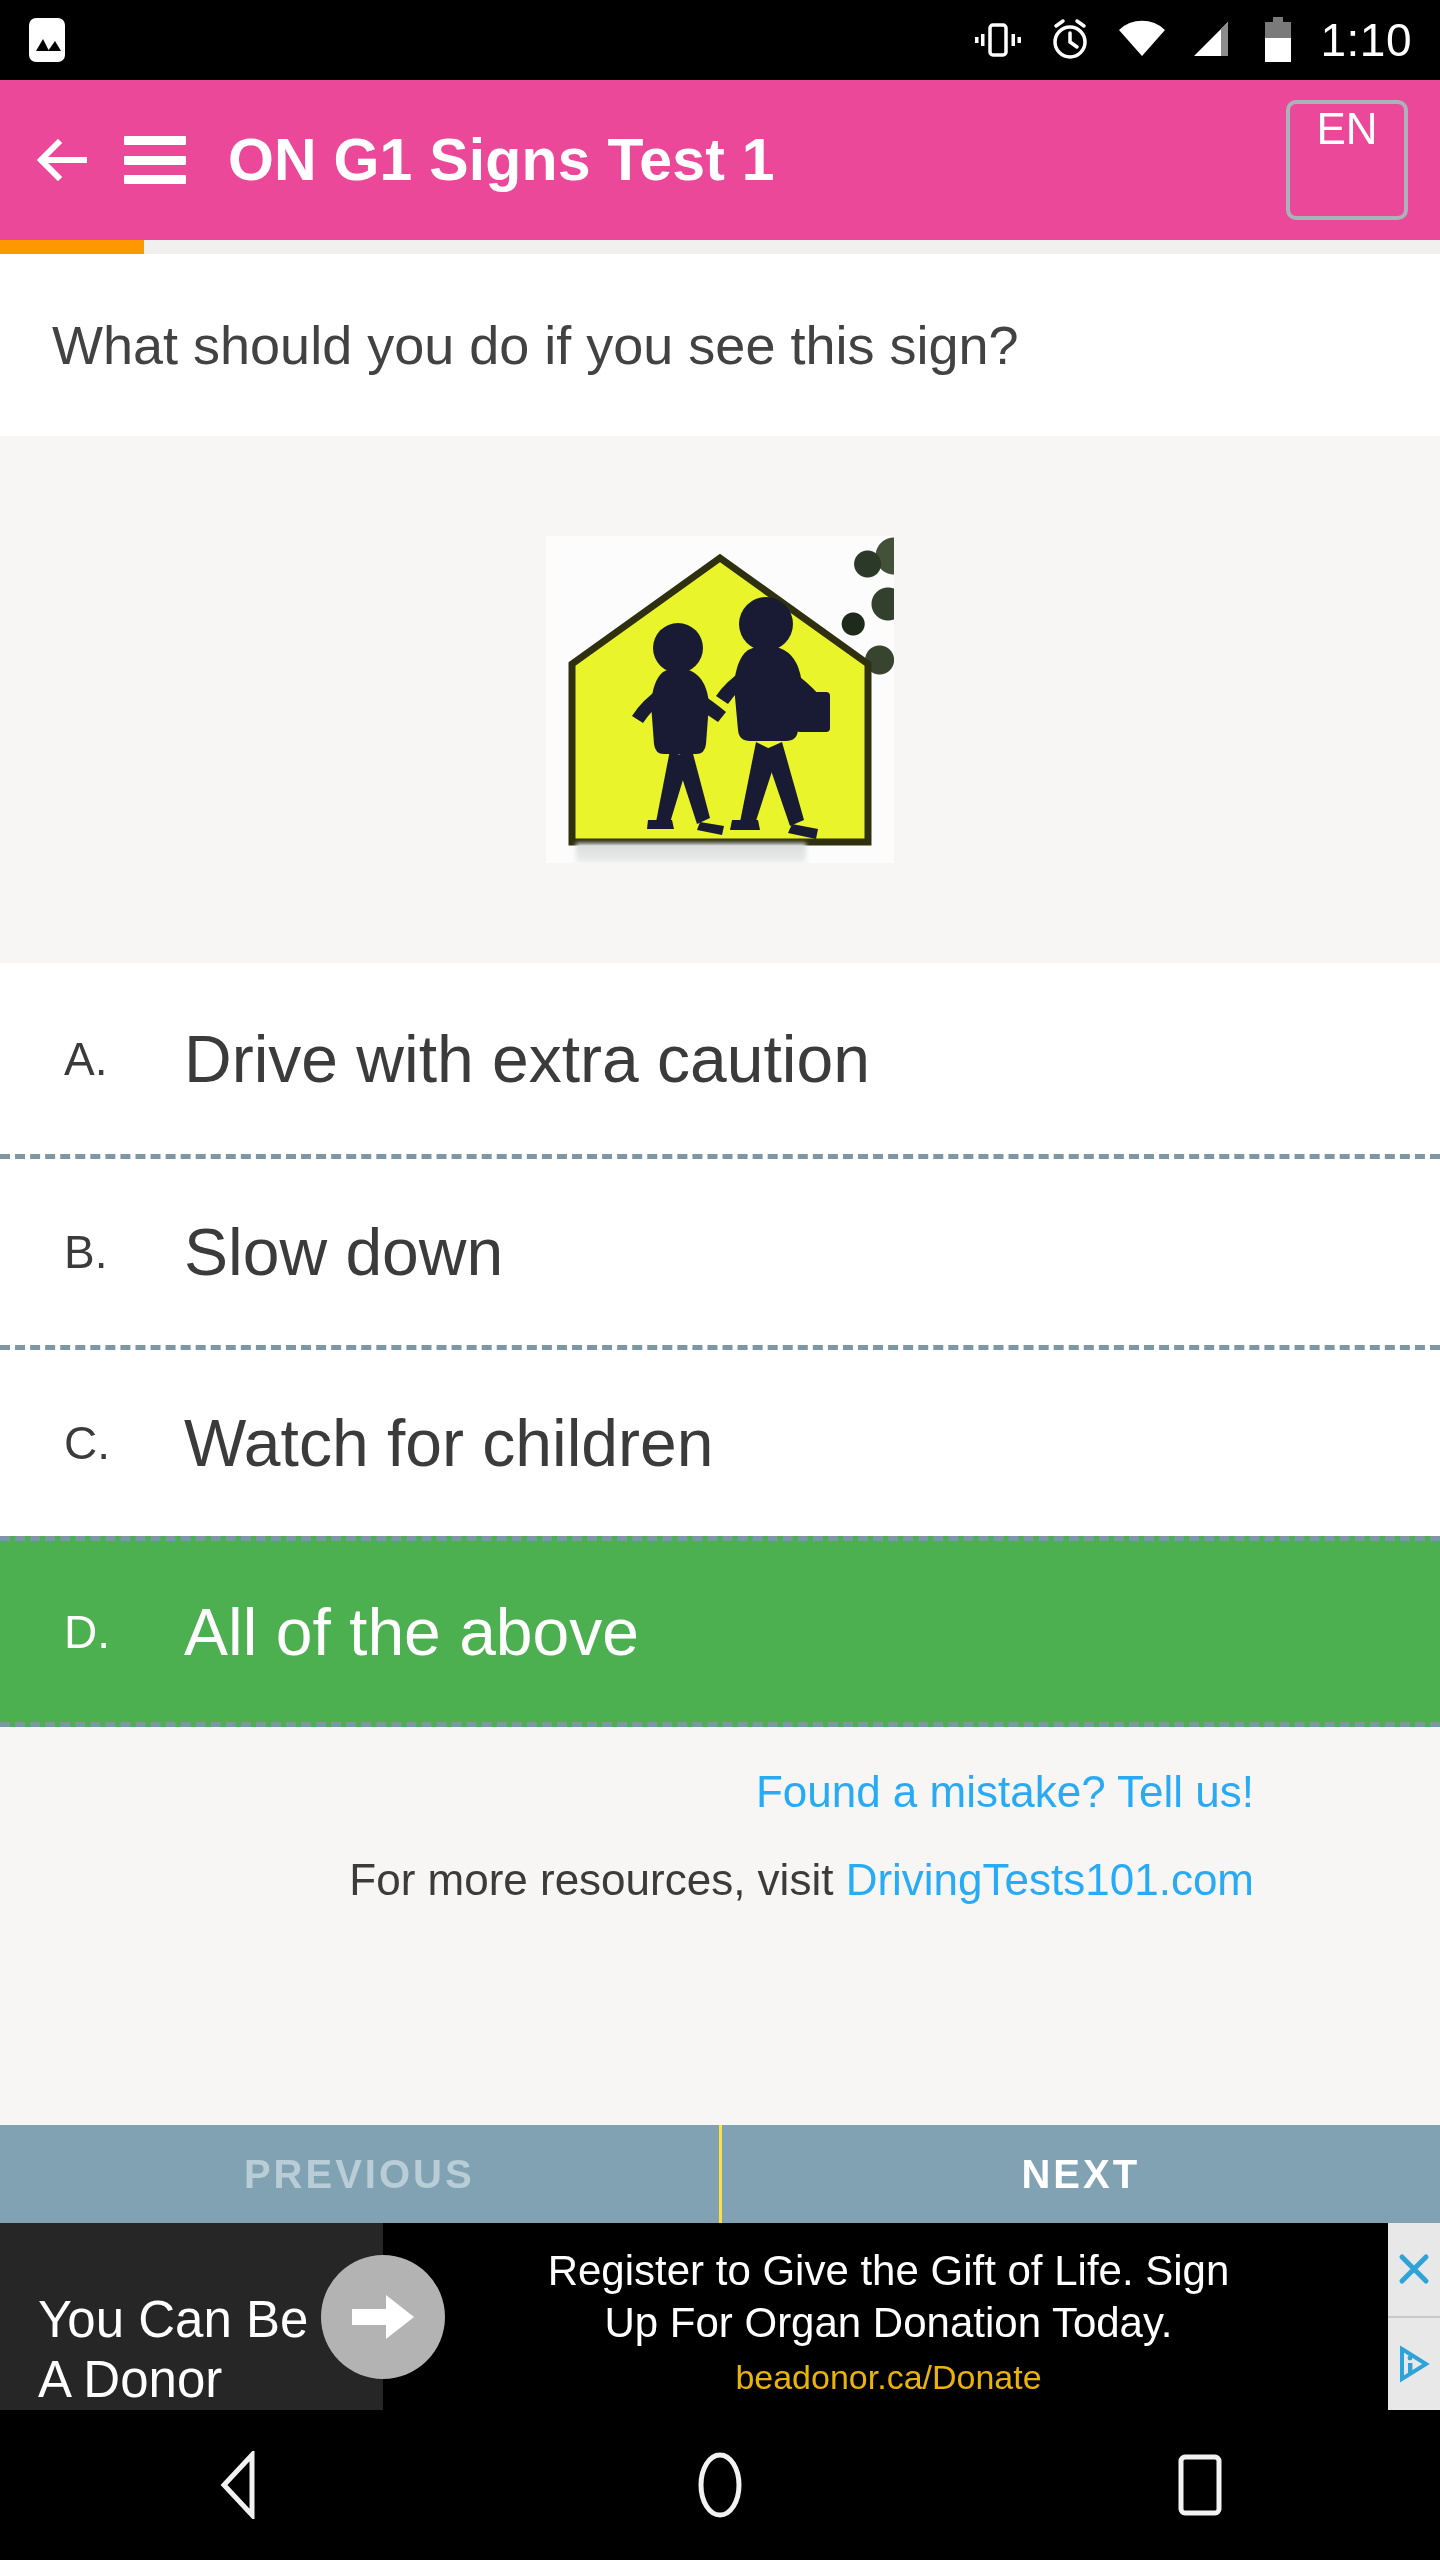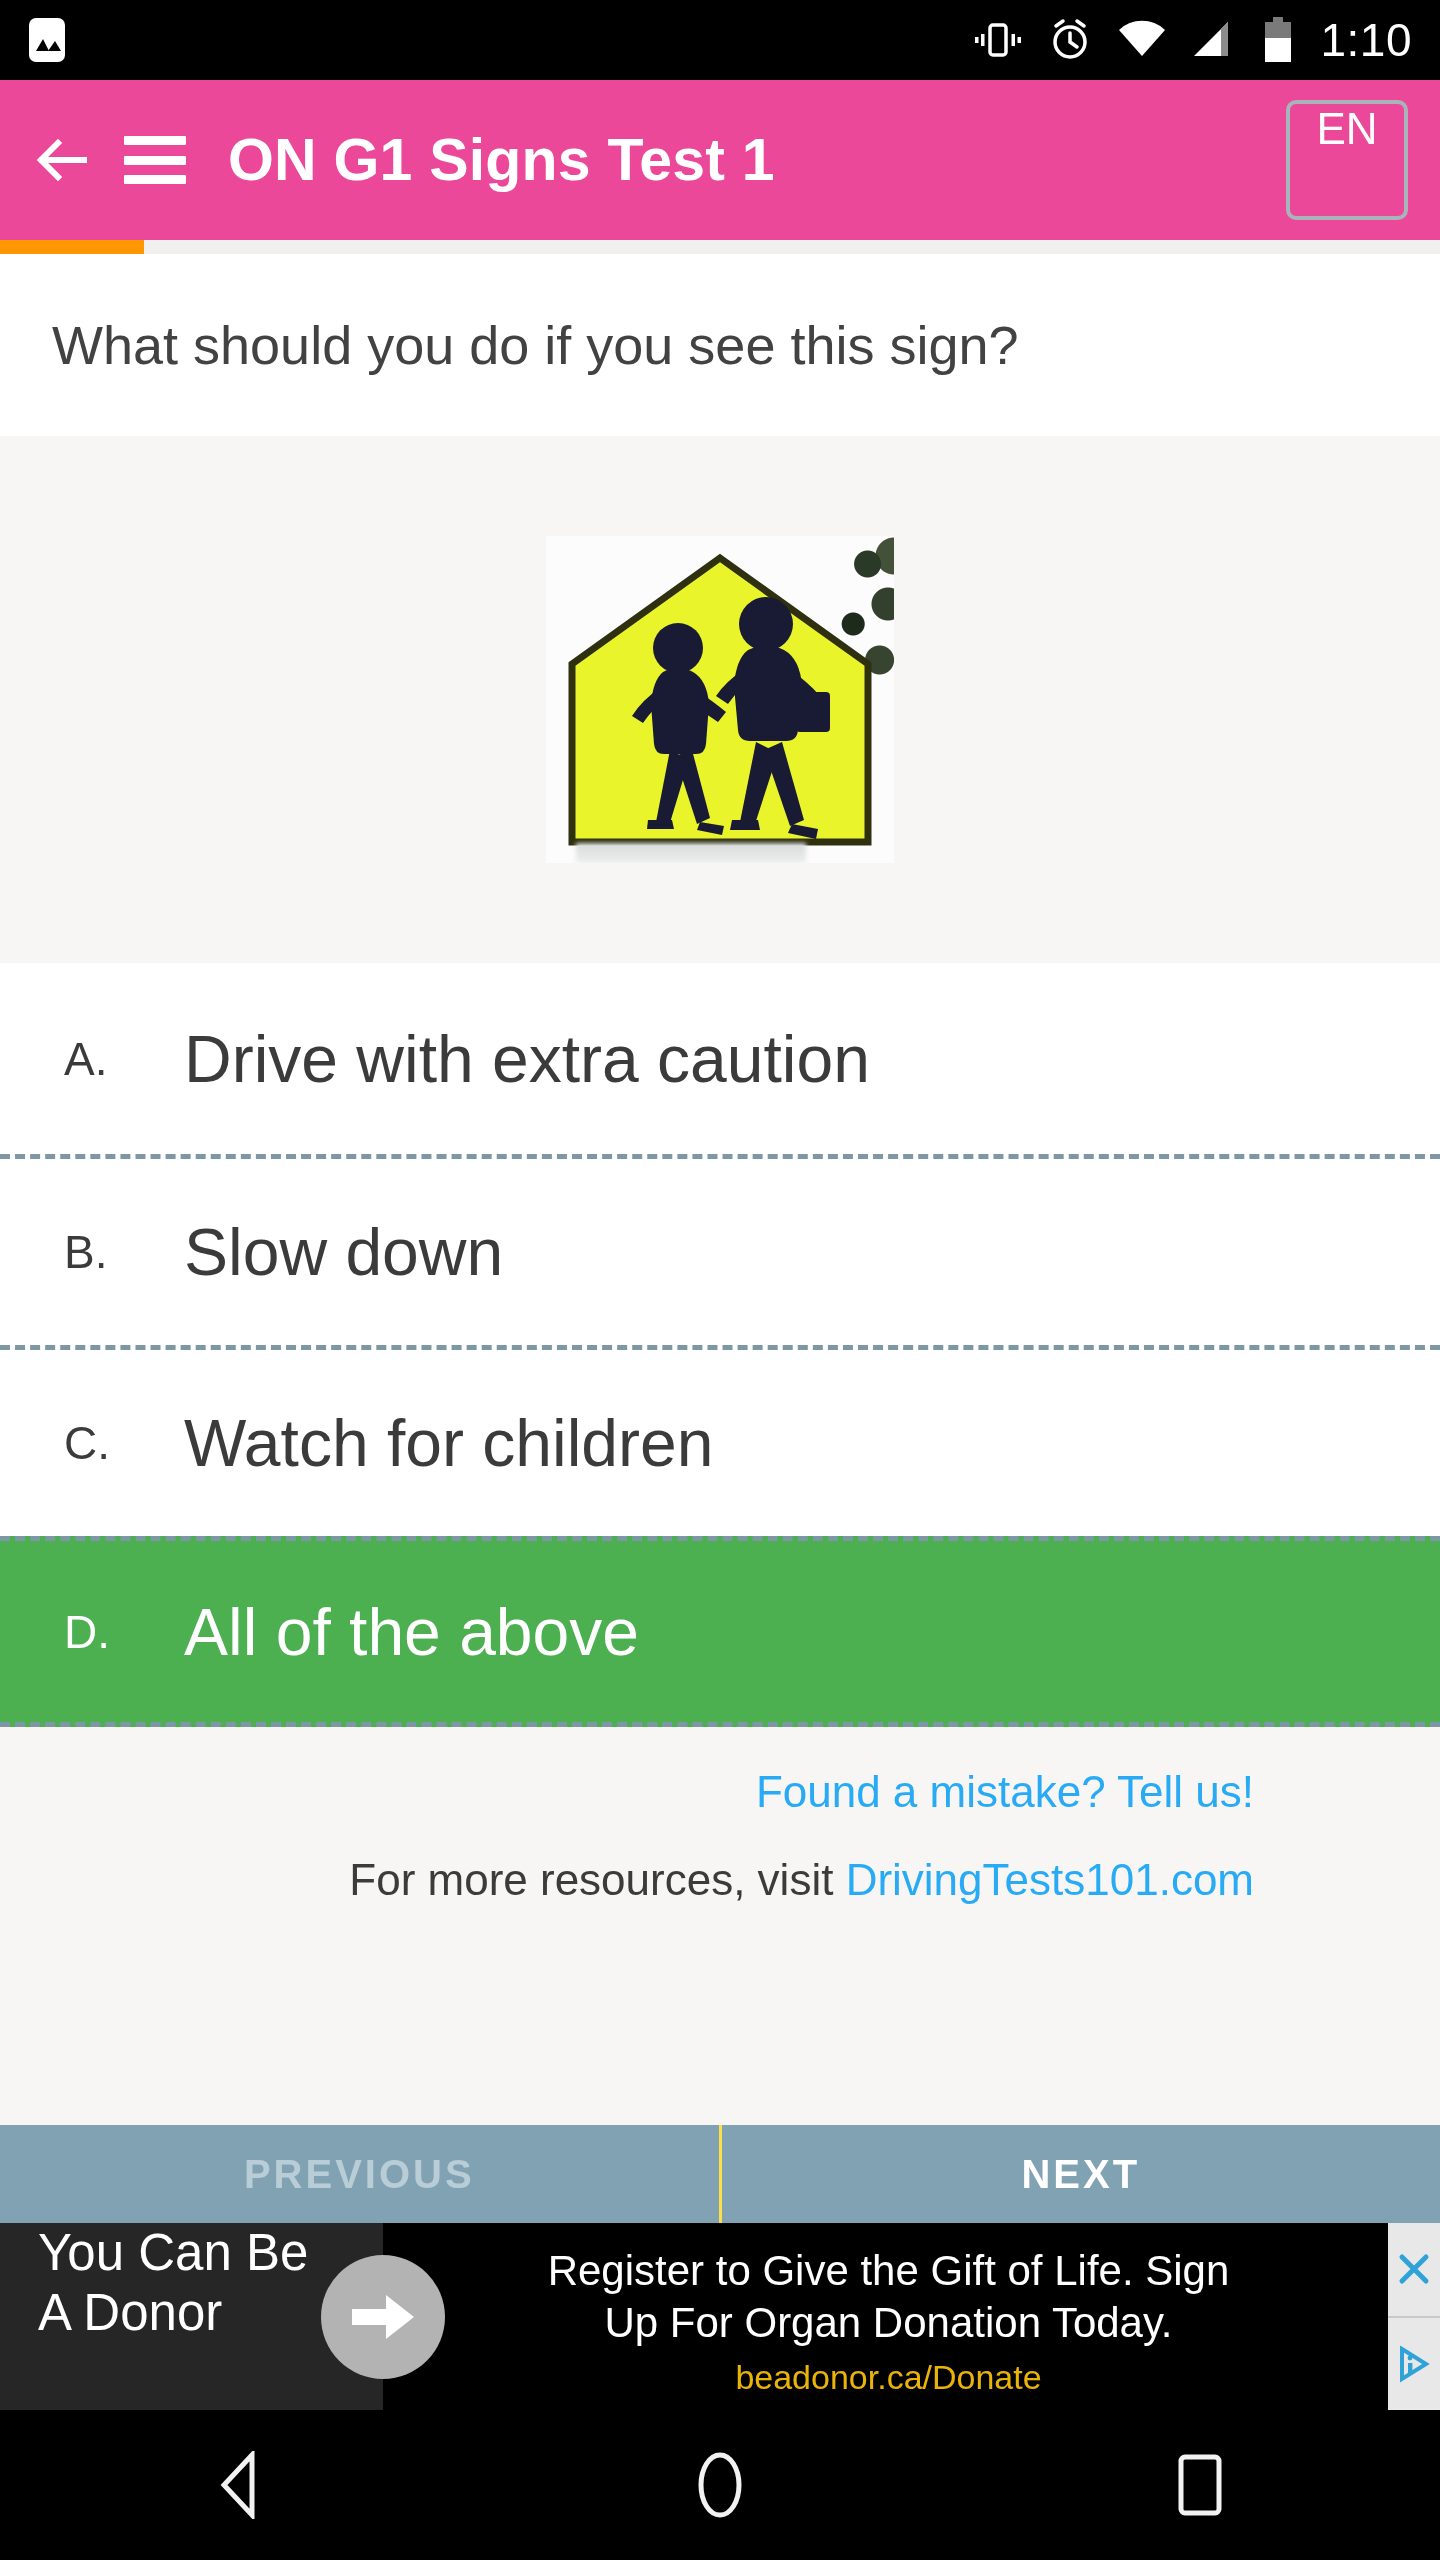--- a/index.html
+++ b/index.html
@@ -115,21 +115,21 @@
   }
   .navbtn.prev { color:#b9cdd6; }
   .navbtn.next { border-left:3px solid #fde047; }
 
   
   .ad {
     position:absolute; top:2223px; left:0; width:1440px; height:187px;
     background:#000; display:flex; align-items:stretch;
   }
   .ad-left {
-    width:383px; background:#262626; display:flex; align-items:flex-start;
+    width:383px; background:#262626; display:flex; align-items:flex-end;
     padding-left:38px; position:relative; flex:none;
   }
   .ad-headline { color:#fff; font-size:51px; line-height:1.18; }
   .ad-arrow {
     position:absolute; right:-62px; top:50%; transform:translateY(-50%);
     width:124px; height:124px; border-radius:50%; background:#b3b3b3;
     display:flex; align-items:center; justify-content:center; z-index:3;
   }
   .ad-mid {
     flex:1; background:#000; display:flex; flex-direction:column;

